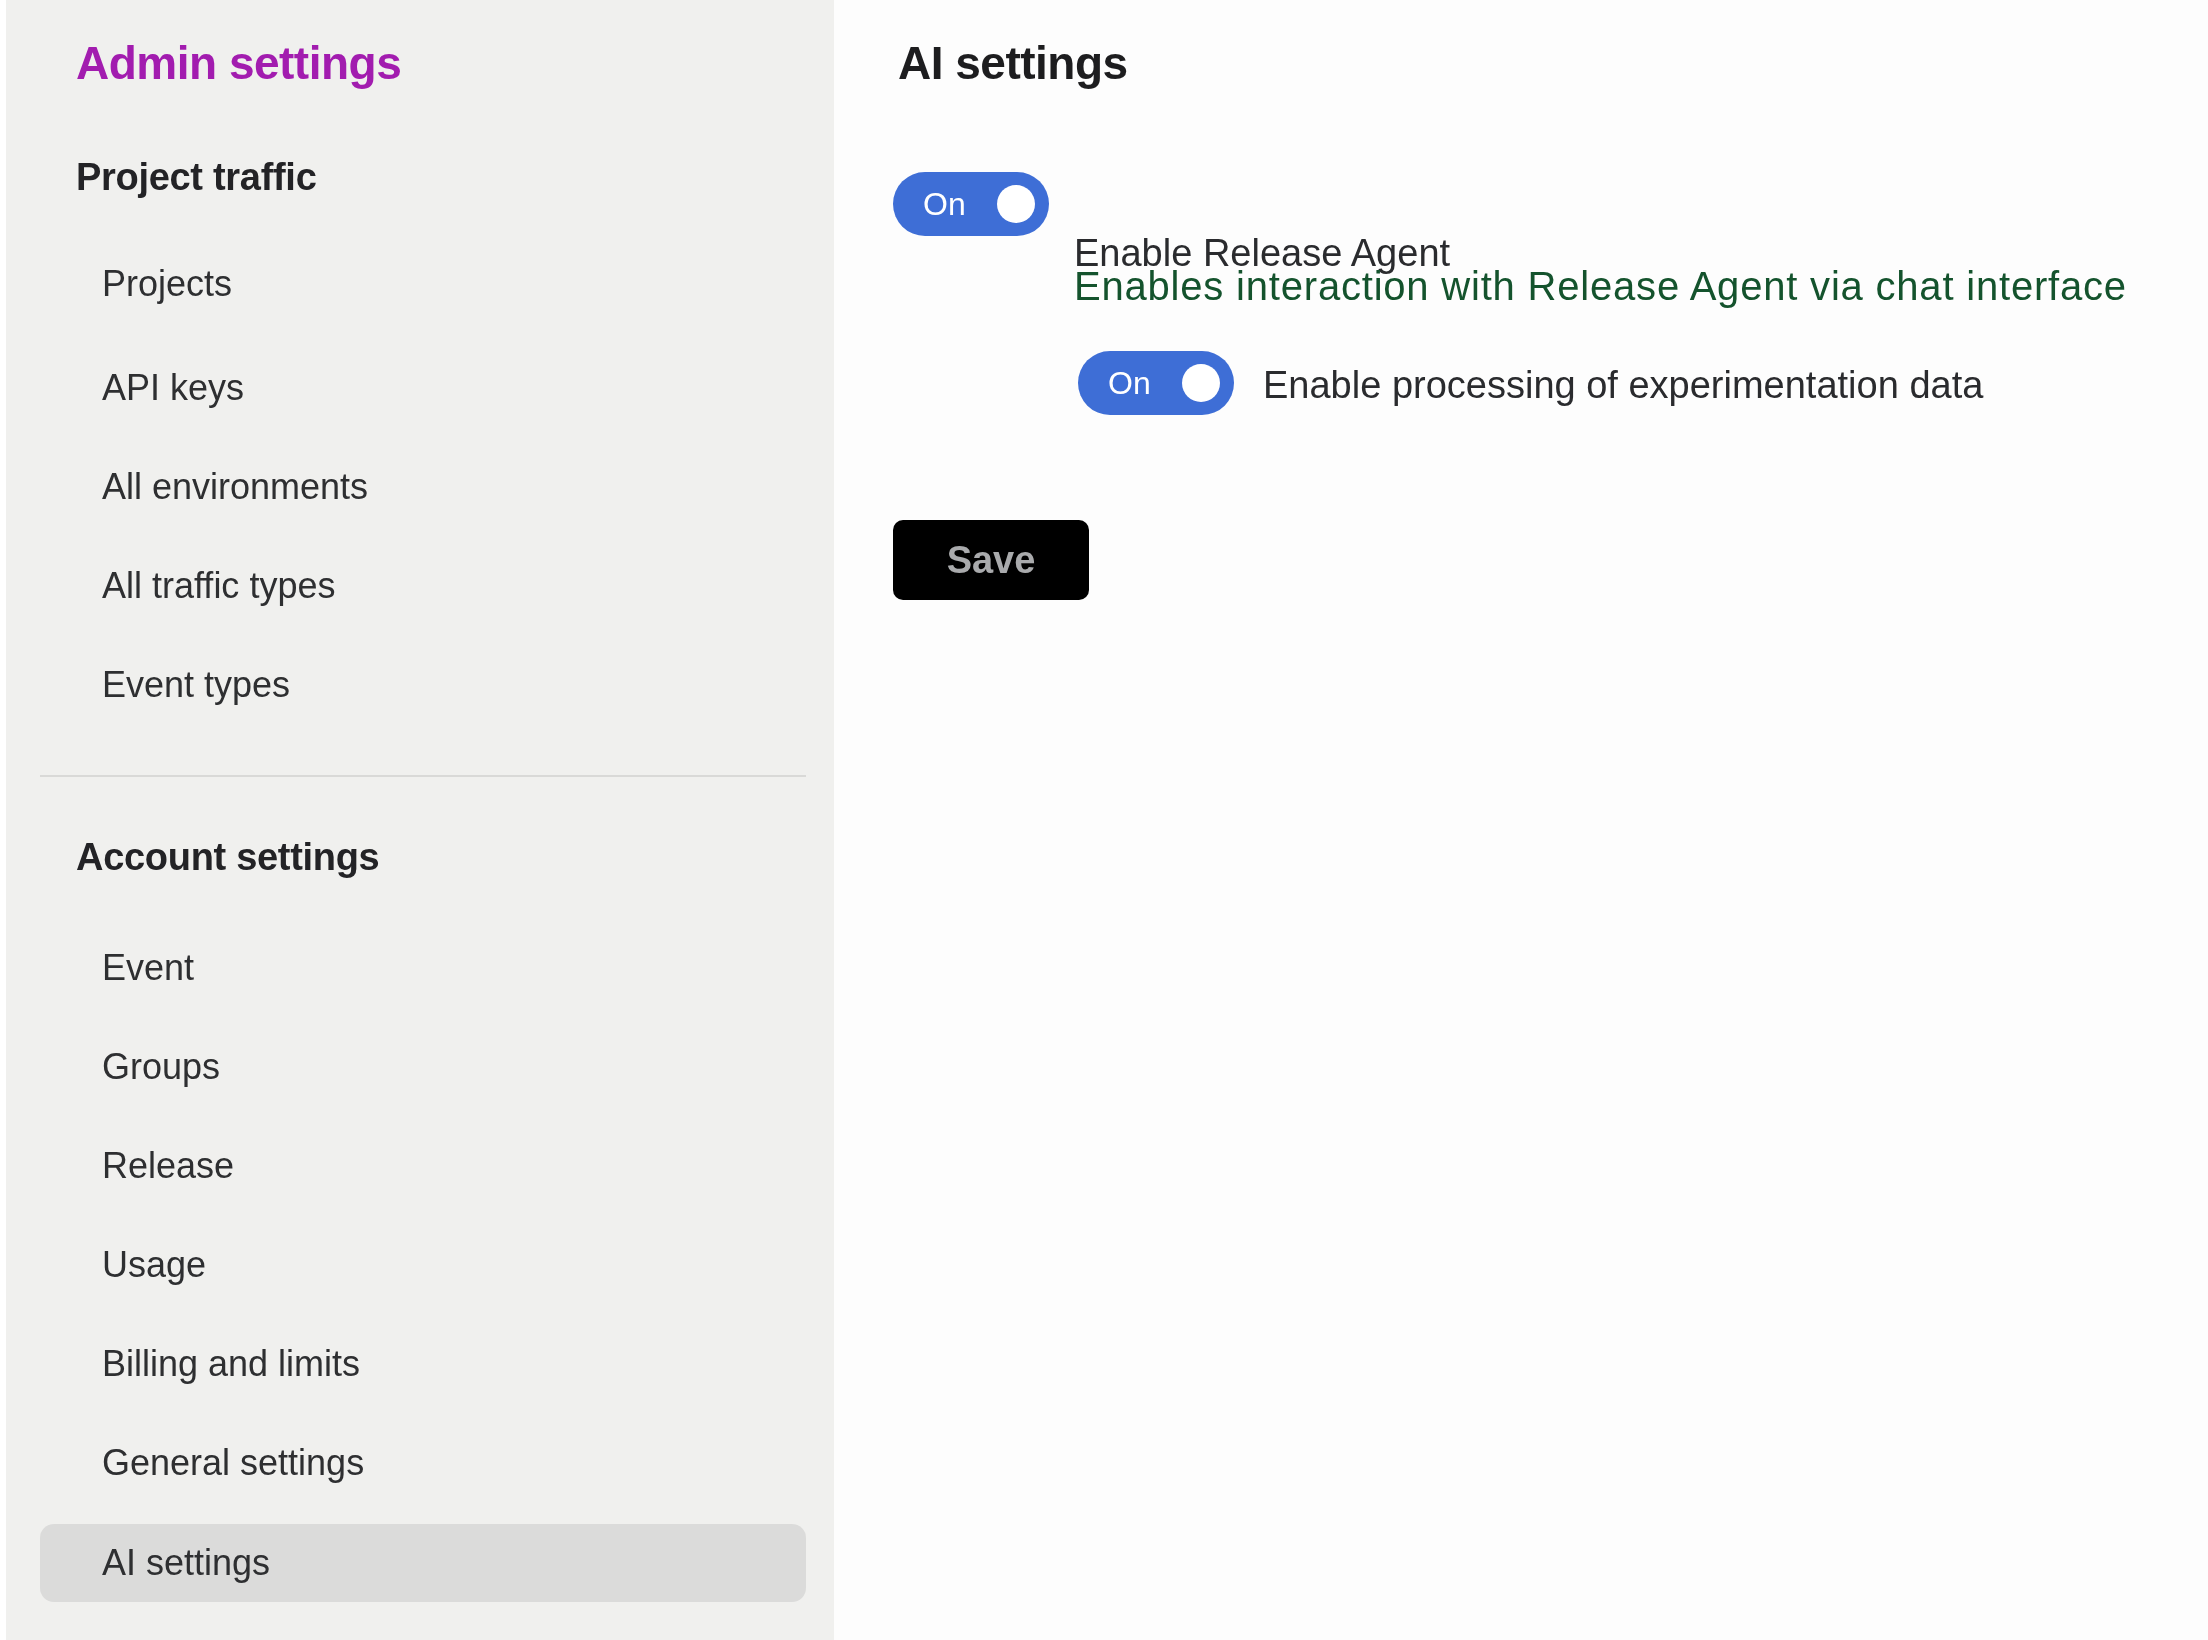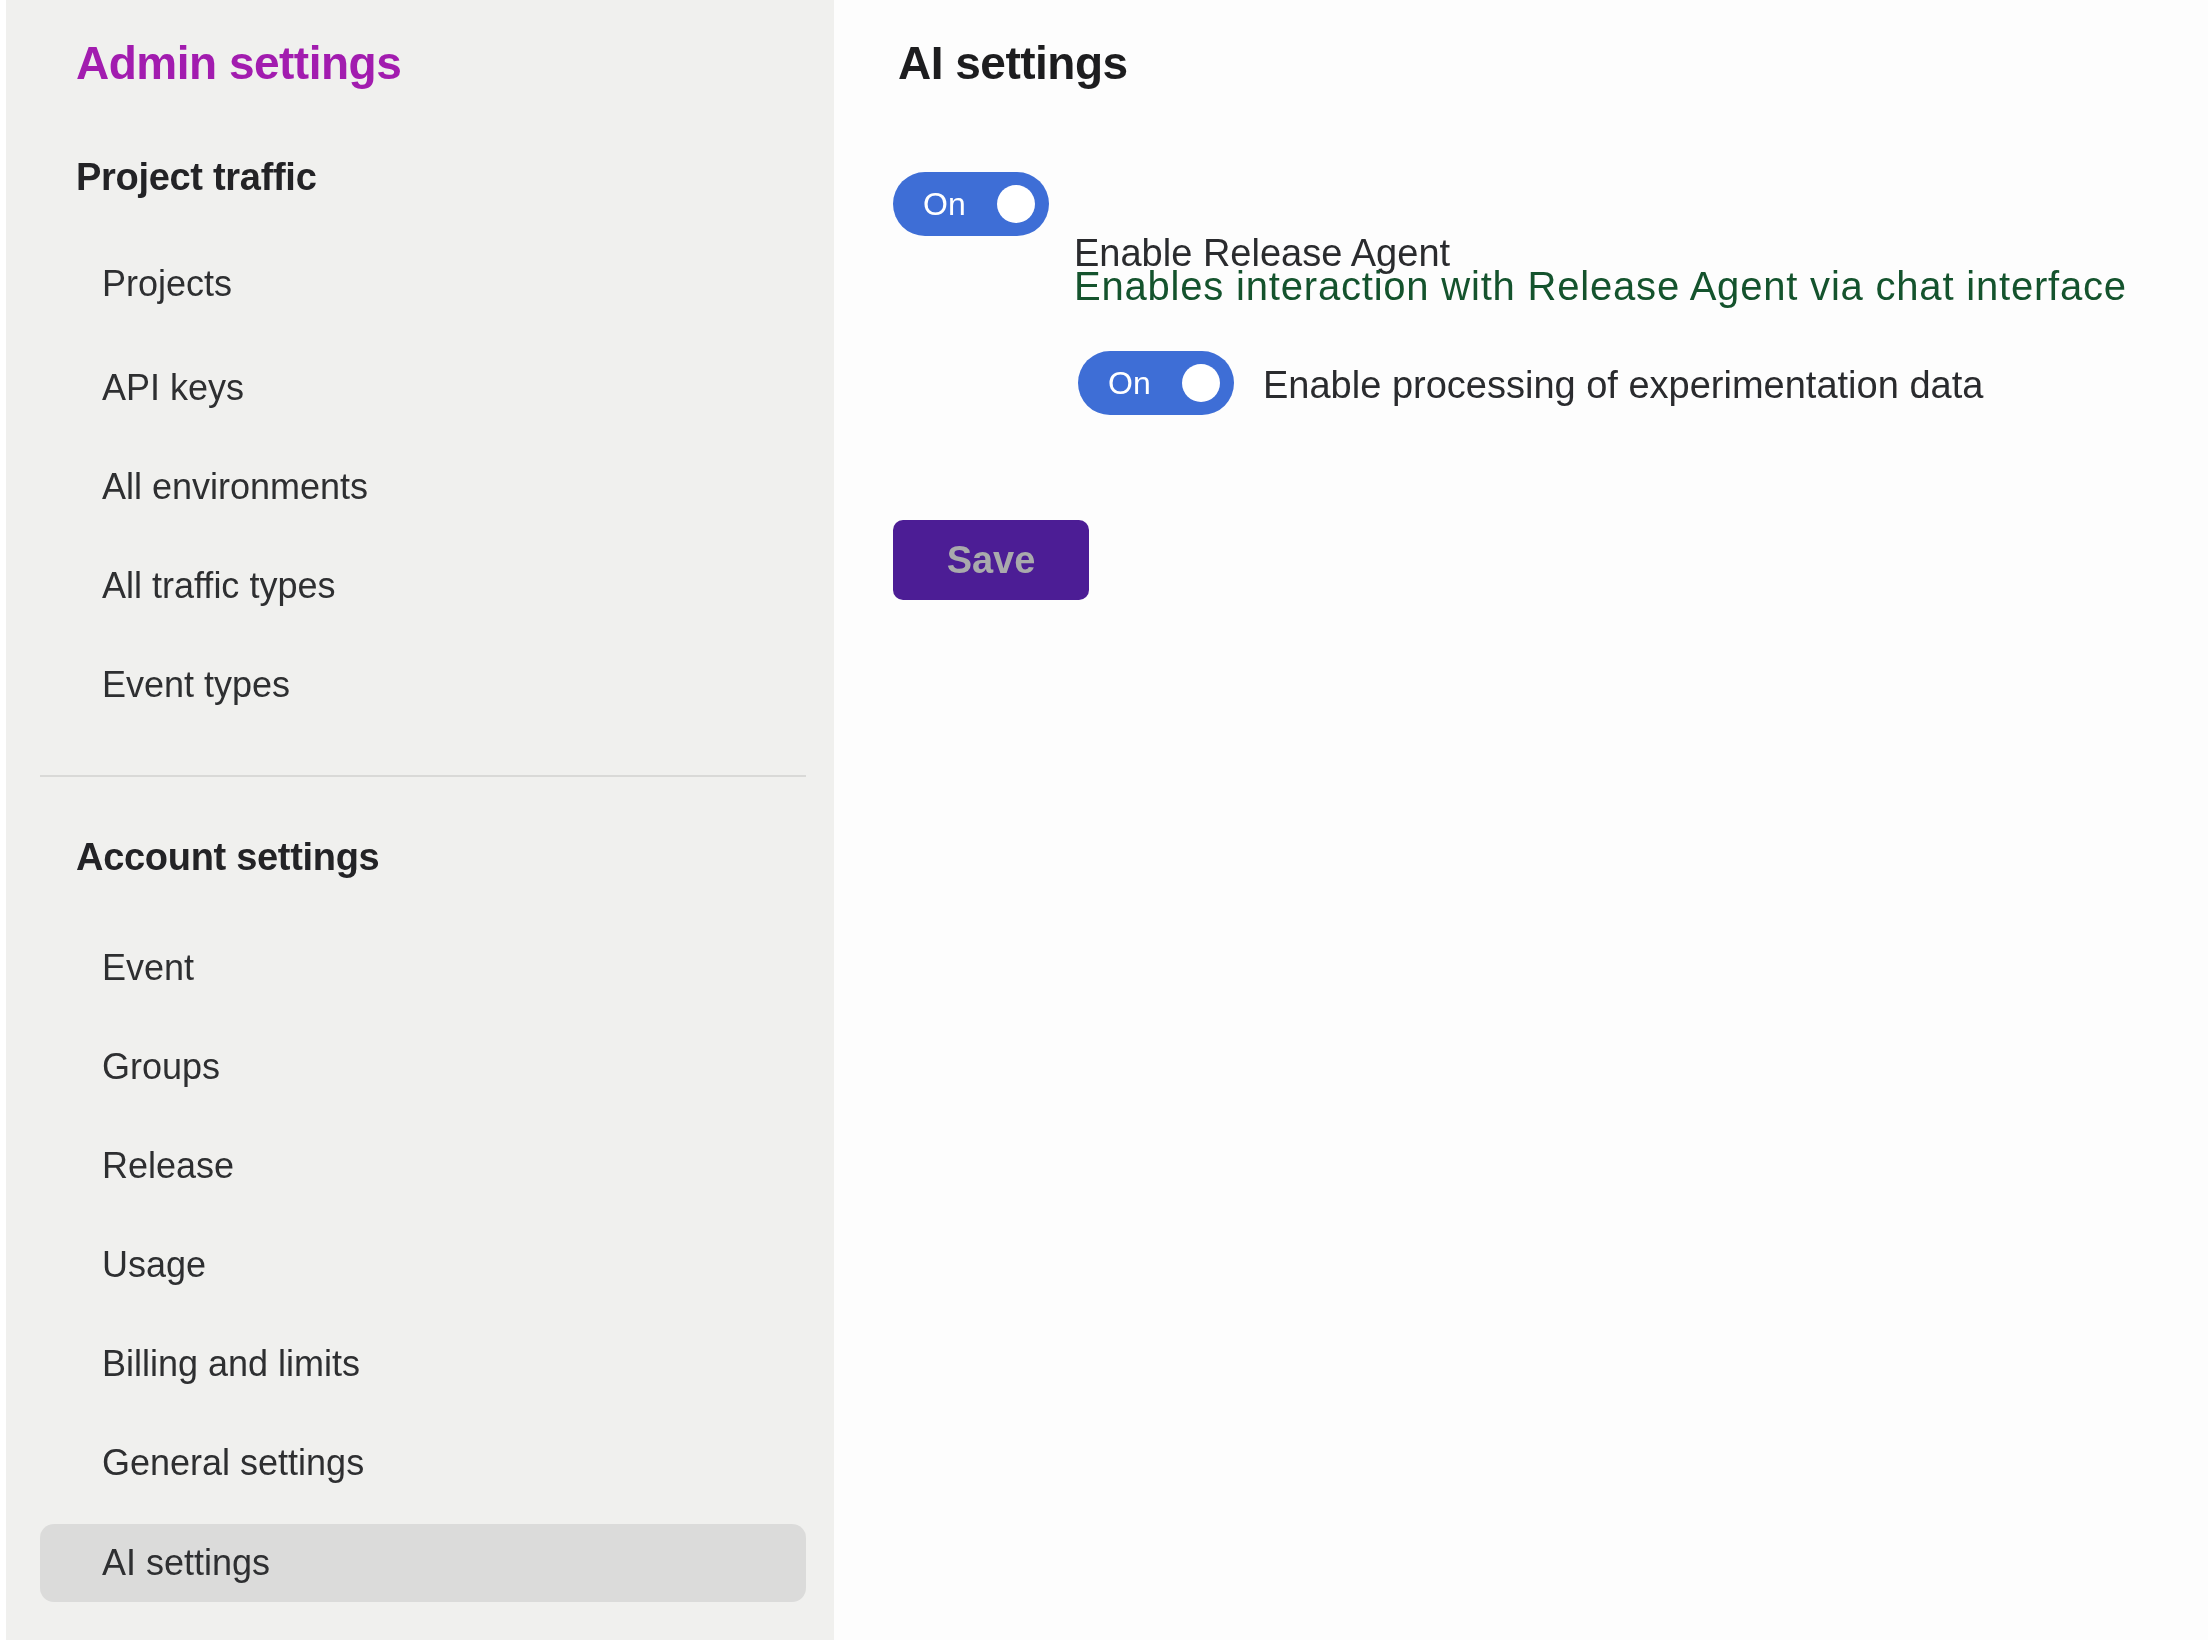--- a/index.html
+++ b/index.html
@@ -101,21 +101,21 @@
   .label-2 { left: 417px; top: 364px; margin-left: 12px; }
   .toggle-desc {
     position: absolute; left: 240px; top: 264px;
     font-size: 40px; color: #14532d;
     letter-spacing: 0.8px;
     white-space: nowrap;
   }
   .save-btn {
     position: absolute; left: 59px; top: 520px;
     width: 196px; height: 80px;
-    background: #4c1d95; border: none; border-radius: 10px;
+    background: #000000; border: none; border-radius: 10px;
     font-family: "Liberation Sans", sans-serif;
     font-size: 38px; font-weight: 700; color: #a9aaac;
     cursor: default;
   }
 </style>
 </head>
 <body>
 
 <div class="app">
 

